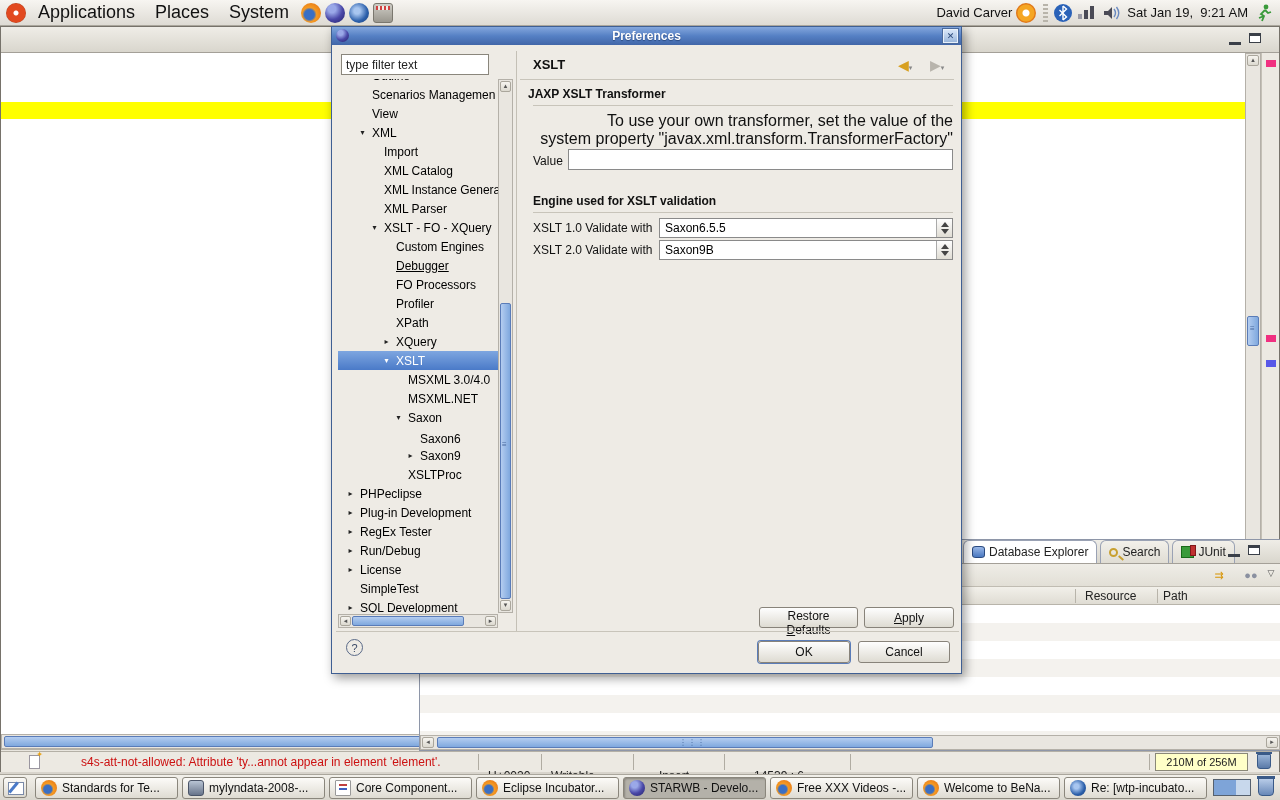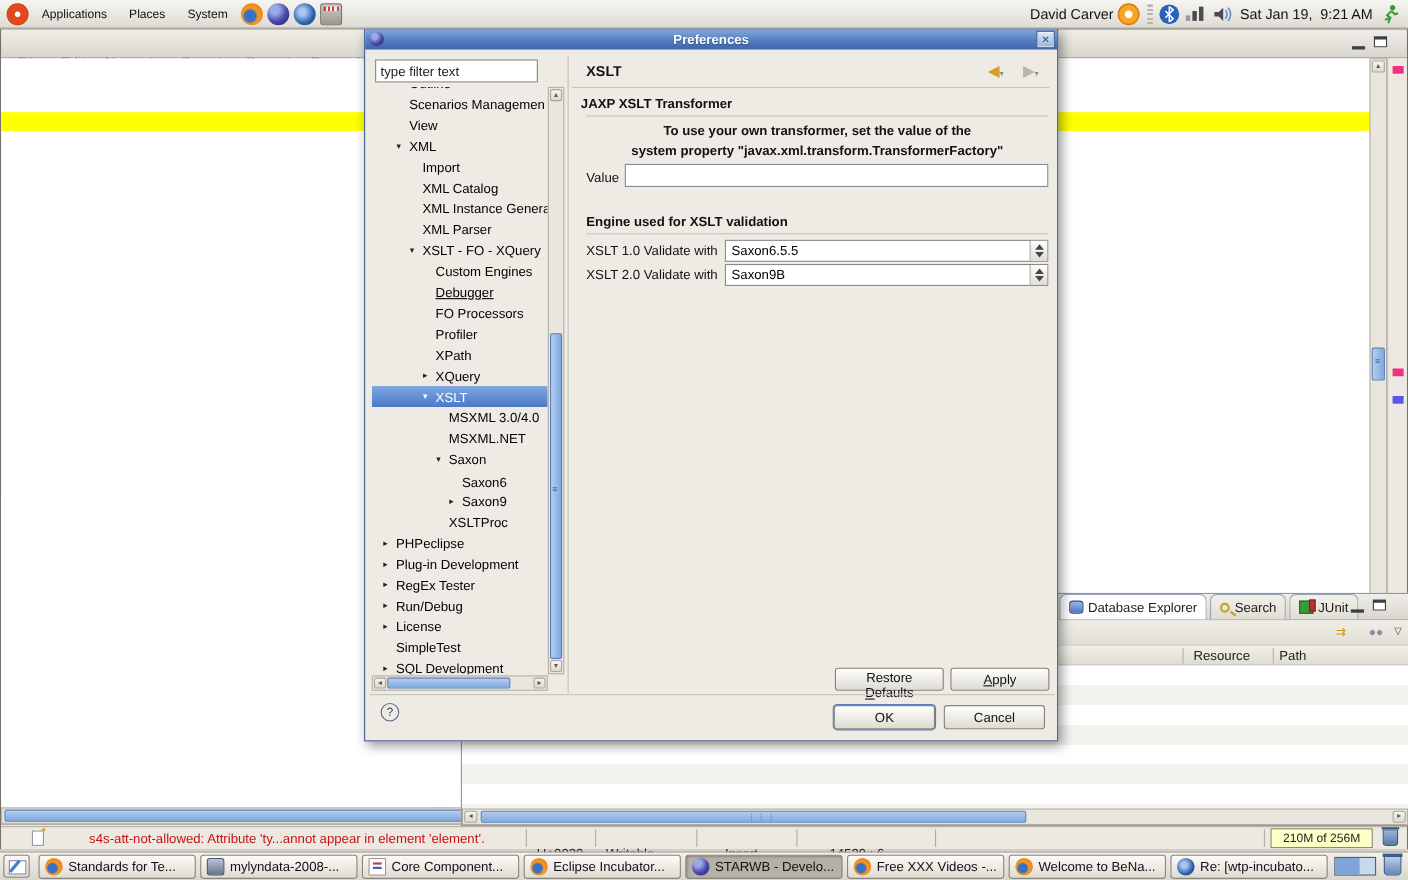--- a/index.html
+++ b/index.html
@@ -5,21 +5,21 @@
   * { box-sizing: border-box; }
   html,body { margin:0; padding:0; background:#555; }
   #desktop { position:relative; width:1280px; height:800px; background:#d8d4cc;
              font-family:"Liberation Sans",sans-serif; overflow:hidden; }
   .abs { position:absolute; }
 
   
   #top-panel { position:absolute; left:0; top:0; width:1280px; height:26px; z-index:70;
     background:linear-gradient(#f7f5f1,#dedbd4); border-bottom:1px solid #aaa69c;
     display:flex; align-items:center; padding:0 4px; }
-  .pmenu { font-size:11px; color:#111; padding:2px 10px; cursor:default; }
+  .pmenu { font-size:18px; color:#111; padding:2px 10px; cursor:default; }
   .pic { width:20px; height:20px; margin:0 2px; flex:none; position:relative; }
   .ubuntu { border-radius:50%; background:radial-gradient(circle at 50% 50%, #fff 0 2px, #e2491f 3px 9px, #b03a16 10px); }
   .firefox { border-radius:50%; background:radial-gradient(circle at 42% 58%, #3a6fc4 0 30%, #f59a23 44%, #e06a10 100%); }
   .eclipse-ball { border-radius:50%; background:radial-gradient(circle at 35% 30%, #9aa8e8 0 20%, #4a48a8 55%, #221f66 100%); }
   .tbird { border-radius:50%; background:radial-gradient(circle at 40% 40%, #a8c6f0 0 18%, #2b5faa 60%, #1c3f78 100%); }
   .clamp { background:linear-gradient(#cfcdc6,#9a978e); border:1px solid #7a776e; border-radius:3px; }
   .clamp::before{ content:""; position:absolute; left:2px; top:2px; right:2px; height:4px;
      background:repeating-linear-gradient(90deg,#d04040 0 2px,#efece6 2px 4px); }
   #panel-spring { flex:1; }
   #user-name { font-size:13px; color:#111; white-space:pre; }
@@ -193,21 +193,21 @@
      background:linear-gradient(#d8e6f8,#9cb8dc); border:1px solid #e8f0fa; outline:1px solid #4a6a9c;
      color:#2c4a7c; font-size:9px; line-height:13px; text-align:center; }
   #pref-filter { position:absolute; left:9px; top:27px; width:148px; height:21px; border:1px solid #8a867c;
      background:#fff; font:12px "Liberation Sans",sans-serif; color:#222; padding:2px 4px; }
   #pref-tree { position:absolute; left:6px; top:52px; width:160px; height:534px; overflow:hidden; }
   #pref-tree .trow.sel { background:linear-gradient(#7ea6e0,#4a7ac8); color:#fff; }
   #pref-tree .trow.sel .arrow { color:#fff; }
   #pref-vdiv { position:absolute; left:184px; top:24px; width:1px; height:580px; background:#c4c0b6; }
   .sect { position:absolute; font-weight:bold; font-size:12px; color:#111; }
   .hline { position:absolute; height:1px; background:#c8c4ba; }
-  .desc { position:absolute; font-weight:bold; font-size:12px; color:#111; text-align:center; }
+  .desc { position:absolute; font-weight:normal; font-size:16px; color:#111; text-align:right; }
   .flabel { position:absolute; font-size:12px; color:#111; }
   .txtinput { position:absolute; height:21px; background:#fff; border:1px solid #8a8a8a;
      font:12px "Liberation Sans",sans-serif; padding:2px 4px; }
   .combo { position:absolute; height:20px; background:#fff; border:1px solid #8a8a8a; font-size:12px; }
   .combo .val { position:absolute; left:5px; top:2px; }
   .combo .spin { position:absolute; right:0; top:0; bottom:0; width:16px; border-left:1px solid #aaa;
      background:linear-gradient(#fdfdfd,#e0ddd4); }
   .spin::before, .spin::after { content:""; position:absolute; left:4px; border-left:4px solid transparent; border-right:4px solid transparent; }
   .spin::before { top:3px; border-bottom:5px solid #444; }
   .spin::after { bottom:3px; border-top:5px solid #444; }

